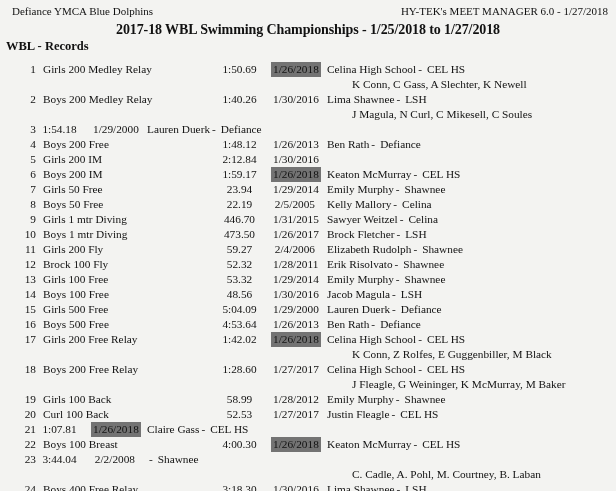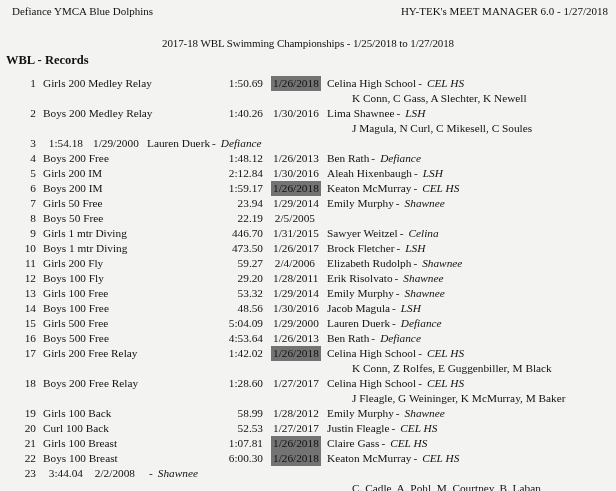--- a/index.html
+++ b/index.html
@@ -29,24 +29,24 @@
     align-items: baseline;
     font-size: 11px;
     line-height: 13px;
     padding: 1px 2px 0 6px;
   }
   .masthead-left { white-space: nowrap; }
   .masthead-right { white-space: nowrap; margin-left: 14px; }
 
   .title {
     text-align: center;
-    font-weight: normal;
-    font-size: 11px;
+    font-weight: bold;
+    font-size: 14px;
     line-height: 17px;
-    margin-top: 17px;
+    margin-top: 3px;
     letter-spacing: -0.1px;
   }
   .subtitle {
     text-align: left;
     font-weight: bold;
     font-size: 12.5px;
     line-height: 15px;
     margin-top: 1px;
   }
 
@@ -73,21 +73,21 @@
   .col-event {
     width: 180px;
     flex: 0 0 180px;
     padding-left: 7px;
     box-sizing: border-box;
     overflow: hidden;
   }
   .col-time {
     width: 47px;
     flex: 0 0 47px;
-    text-align: right;
+    text-align: center;
   }
   .col-date {
     width: 54px;
     flex: 0 0 54px;
     text-align: right;
     padding-left: 8px;
     box-sizing: border-box;
   }
   .col-date .date-text {
     display: inline-block;
@@ -100,21 +100,20 @@
     flex: 1 1 auto;
     padding-left: 10px;
     box-sizing: border-box;
     overflow: hidden;
   }
   .team-sep {
     padding: 0 2px;
   }
   .team-code {
     padding-left: 3px;
-    font-style: italic;
   }
 
   
   .record-relay {
     height: 15px;
   }
   .relay-names {
     font-size: 11.3px;
     line-height: 15px;
     padding-left: 346px;
@@ -175,21 +174,20 @@
           <div class="col-date"><span class="date-text">1/26/2013</span></div>
           <div class="col-team"><span>Ben Rath</span><span class="team-sep">-</span><span class="team-code">Defiance</span></div>
         </div>
       </div>
       <div class="record">
         <div class="record-main">
           <div class="col-index">5</div>
           <div class="col-event">Girls 200 IM</div>
           <div class="col-time">2:12.84</div>
           <div class="col-date"><span class="date-text">1/30/2016</span></div>
-          <div class="col-team"><span>Aleah Hixenbaugh</span><span class="team-sep">-</span><span class="team-code">LSH</span></div>
         </div>
       </div>
       <div class="record">
         <div class="record-main">
           <div class="col-index">6</div>
           <div class="col-event">Boys 200 IM</div>
           <div class="col-time">1:59.17</div>
           <div class="col-date is-highlighted"><span class="date-text">1/26/2018</span></div>
           <div class="col-team"><span>Keaton McMurray</span><span class="team-sep">-</span><span class="team-code">CEL HS</span></div>
         </div>
@@ -202,20 +200,21 @@
           <div class="col-date"><span class="date-text">1/29/2014</span></div>
           <div class="col-team"><span>Emily Murphy</span><span class="team-sep">-</span><span class="team-code">Shawnee</span></div>
         </div>
       </div>
       <div class="record">
         <div class="record-main">
           <div class="col-index">8</div>
           <div class="col-event">Boys 50 Free</div>
           <div class="col-time">22.19</div>
           <div class="col-date"><span class="date-text">2/5/2005</span></div>
+          <div class="col-team"><span>Kelly Mallory</span><span class="team-sep">-</span><span class="team-code">Celina</span></div>
         </div>
       </div>
       <div class="record">
         <div class="record-main">
           <div class="col-index">9</div>
           <div class="col-event">Girls 1 mtr Diving</div>
           <div class="col-time">446.70</div>
           <div class="col-date"><span class="date-text">1/31/2015</span></div>
           <div class="col-team"><span>Sawyer Weitzel</span><span class="team-sep">-</span><span class="team-code">Celina</span></div>
         </div>
@@ -234,22 +233,22 @@
           <div class="col-index">11</div>
           <div class="col-event">Girls 200 Fly</div>
           <div class="col-time">59.27</div>
           <div class="col-date"><span class="date-text">2/4/2006</span></div>
           <div class="col-team"><span>Elizabeth Rudolph</span><span class="team-sep">-</span><span class="team-code">Shawnee</span></div>
         </div>
       </div>
       <div class="record">
         <div class="record-main">
           <div class="col-index">12</div>
-          <div class="col-event">Boys 100 Fly</div>
-          <div class="col-time">29.20</div>
+          <div class="col-event">Brock 100 Fly</div>
+          <div class="col-time">52.32</div>
           <div class="col-date"><span class="date-text">1/28/2011</span></div>
           <div class="col-team"><span>Erik Risolvato</span><span class="team-sep">-</span><span class="team-code">Shawnee</span></div>
         </div>
       </div>
       <div class="record">
         <div class="record-main">
           <div class="col-index">13</div>
           <div class="col-event">Girls 100 Free</div>
           <div class="col-time">53.32</div>
           <div class="col-date"><span class="date-text">1/29/2014</span></div>
@@ -321,31 +320,30 @@
           <div class="col-index">20</div>
           <div class="col-event">Curl 100 Back</div>
           <div class="col-time">52.53</div>
           <div class="col-date"><span class="date-text">1/27/2017</span></div>
           <div class="col-team"><span>Justin Fleagle</span><span class="team-sep">-</span><span class="team-code">CEL HS</span></div>
         </div>
       </div>
       <div class="record">
         <div class="record-main">
           <div class="col-index">21</div>
-          <div class="col-event">Girls 100 Breast</div>
           <div class="col-time">1:07.81</div>
           <div class="col-date is-highlighted"><span class="date-text">1/26/2018</span></div>
           <div class="col-team"><span>Claire Gass</span><span class="team-sep">-</span><span class="team-code">CEL HS</span></div>
         </div>
       </div>
       <div class="record">
         <div class="record-main">
           <div class="col-index">22</div>
           <div class="col-event">Boys 100 Breast</div>
-          <div class="col-time">6:00.30</div>
+          <div class="col-time">4:00.30</div>
           <div class="col-date is-highlighted"><span class="date-text">1/26/2018</span></div>
           <div class="col-team"><span>Keaton McMurray</span><span class="team-sep">-</span><span class="team-code">CEL HS</span></div>
         </div>
       </div>
       <div class="record">
         <div class="record-main">
           <div class="col-index">23</div>
           <div class="col-time">3:44.04</div>
           <div class="col-date"><span class="date-text">2/2/2008</span></div>
           <div class="col-team"><span></span><span class="team-sep">-</span><span class="team-code">Shawnee</span></div>

